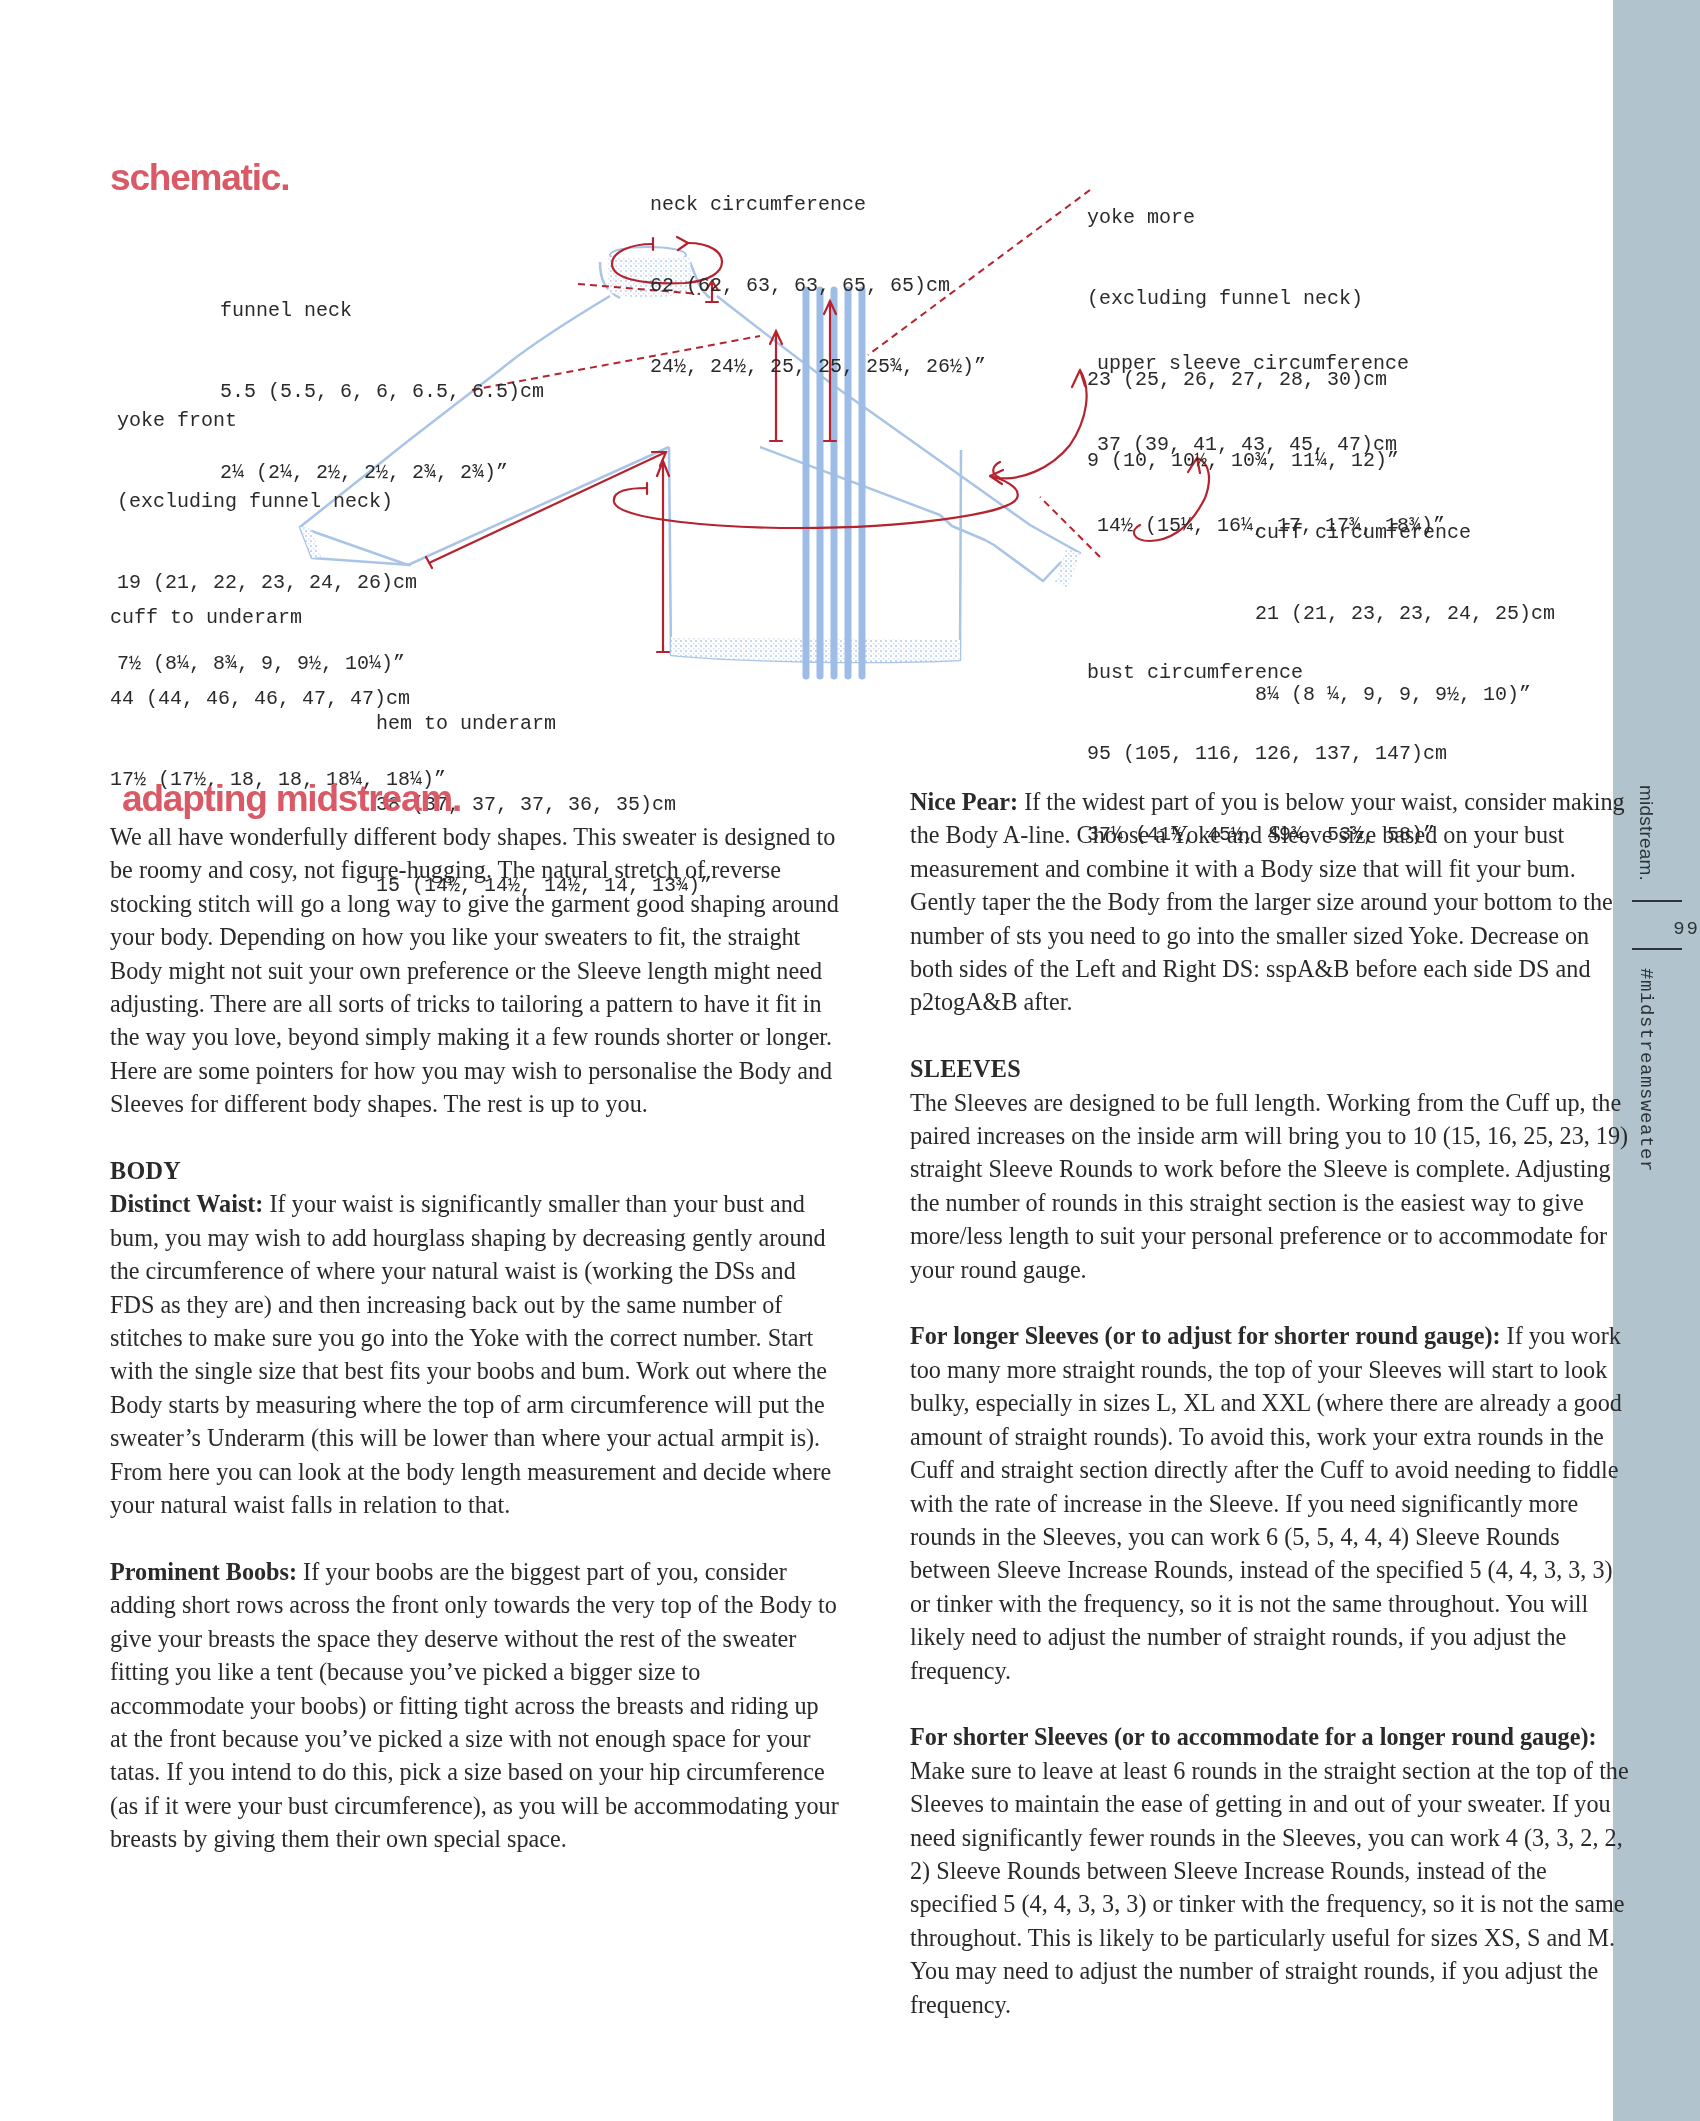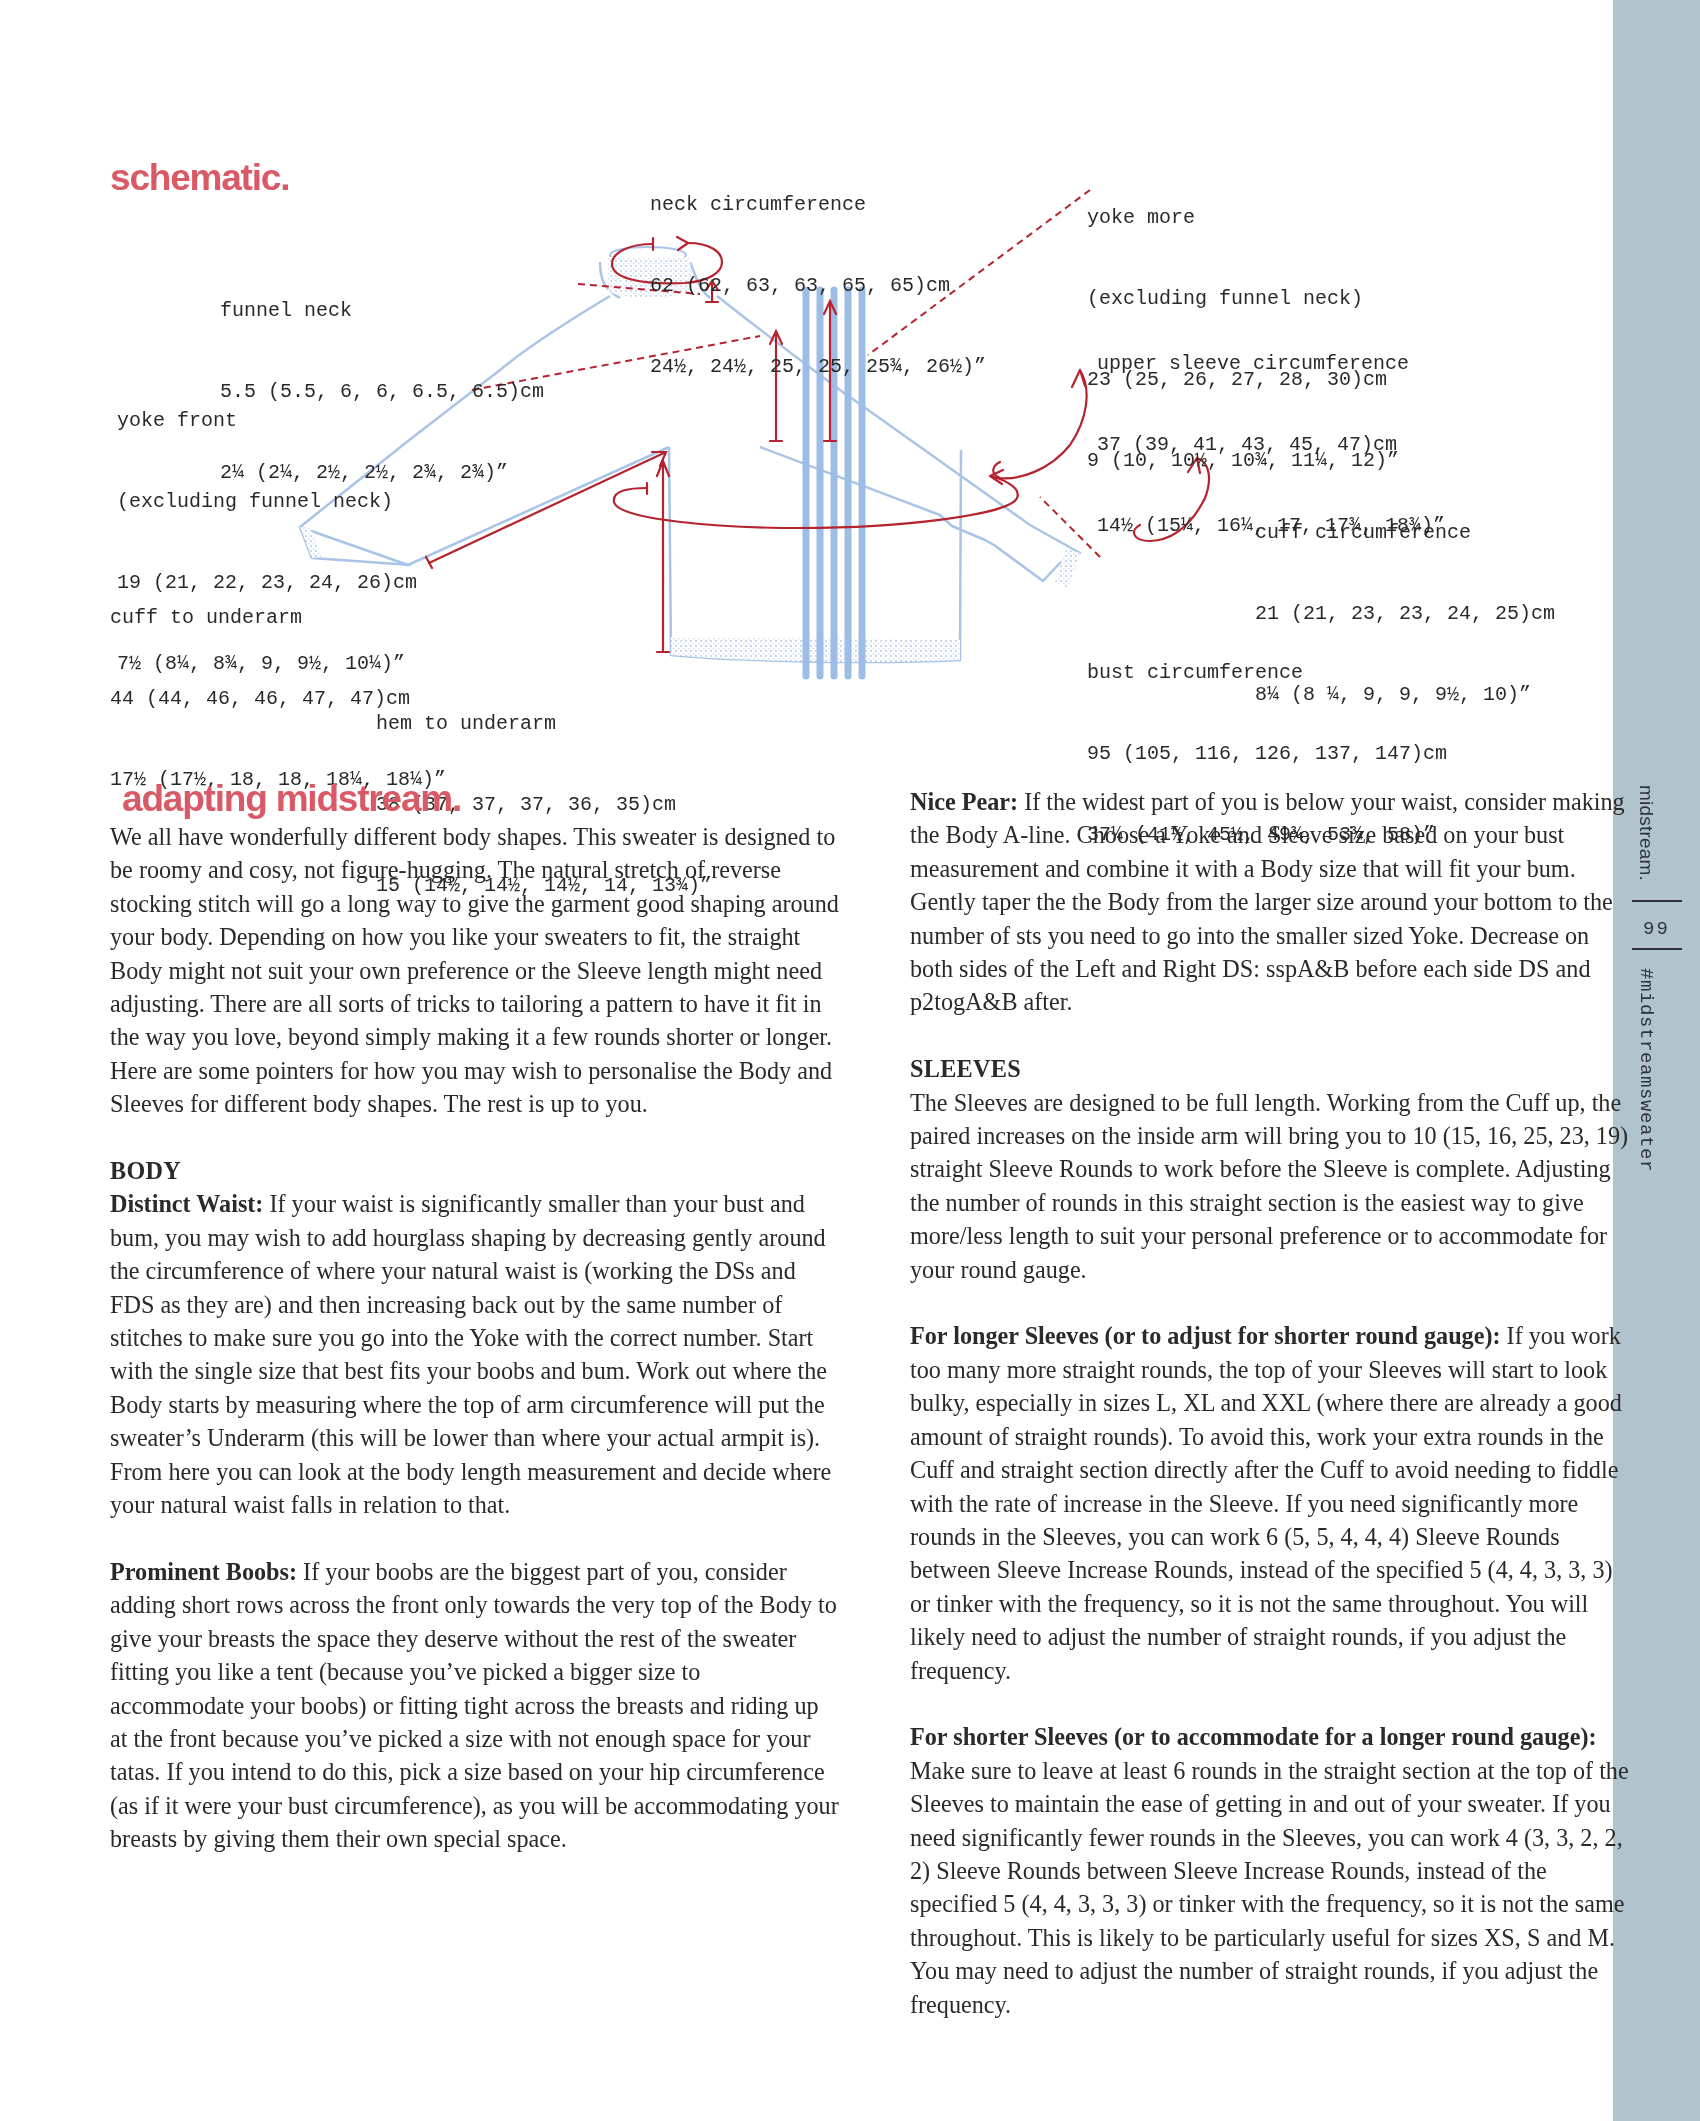--- a/index.html
+++ b/index.html
@@ -3,21 +3,21 @@
 <meta charset="utf-8">
 <style>
   html, body { margin:0; padding:0; }
   body { width:1700px; height:2121px; position:relative; background:#ffffff; overflow:hidden; color:#2a2a2a; }
   .page { position:absolute; left:0; top:0; width:1700px; height:2121px; }
   .sidebar { position:absolute; left:1613px; top:0; width:87px; height:2121px; background:#b1c4ce; }
   .side-rot { position:absolute; left:1657px; transform-origin:0 0; transform: rotate(90deg); white-space:nowrap; color:#2d3338; }
   .side-title { top:785px; font-family:"Liberation Sans", sans-serif; font-size:19px; letter-spacing:0.2px; }
   .side-tag { top:968px; font-family:"Liberation Mono", monospace; font-size:19px; letter-spacing:0.6px; }
   .side-line { position:absolute; left:1632px; width:50px; height:2px; background:#2d3338; }
-  .side-num { position:absolute; left:1613px; width:87px; top:918px; text-align:center; font-family:"Liberation Mono", monospace; font-size:19px; color:#2d3338; letter-spacing:2px; }
+  .side-num { position:absolute; left:1613px; width:87px; top:918px; text-align:right; font-family:"Liberation Mono", monospace; font-size:19px; color:#2d3338; letter-spacing:2px; }
 
   .h-red { position:absolute; font-family:"Liberation Sans", sans-serif; font-weight:bold; color:#d95a66; font-size:37px; letter-spacing:-1.2px; margin:0; line-height:1; }
   .label { position:absolute; font-family:"Liberation Mono", monospace; font-size:20px; line-height:27px; color:#2a2a2a; white-space:pre; }
   .label div { white-space:pre; }
 
   .col { position:absolute; font-family:"Liberation Serif", serif; font-size:24.2px; line-height:33.4px; color:#2a2a2a; }
   .col p { margin:0; }
   .col .gap { height:33.4px; }
   .col .sec { font-weight:bold; letter-spacing:0.3px; }
   .col b { font-weight:bold; }

